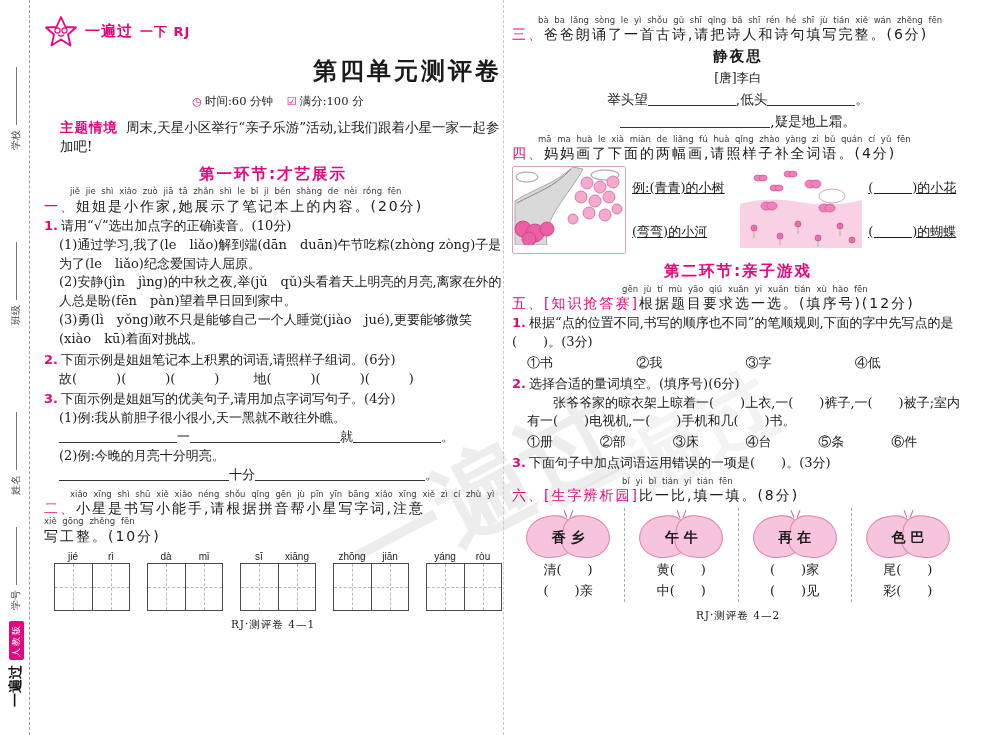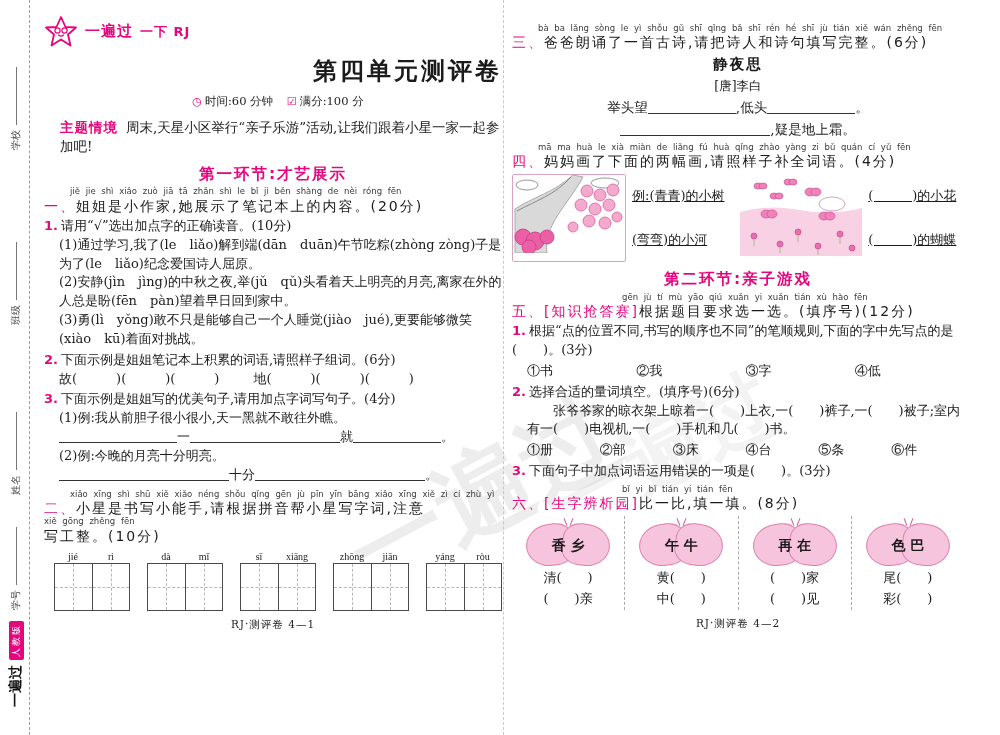--- a/index.html
+++ b/index.html
@@ -28,21 +28,21 @@
   }
   .vlogo .vbrand{font-family:"DejaVu Sans",sans-serif;font-weight:bold;font-size:14px;color:#111;}
   .vlogo .vbadge{background:var(--pink);color:#fff;font-size:9px;padding:1px 3px;border-radius:2px;font-family:"DejaVu Sans",sans-serif;letter-spacing:2px;}
   
   .wm{position:absolute;font-family:"DejaVu Serif",serif;font-weight:bold;color:rgba(190,190,190,0.28);pointer-events:none;z-index:0;}
   #wm1{left:340px;top:430px;font-size:96px;transform:rotate(-28deg);}
   #wm2{left:545px;top:400px;font-size:80px;transform:rotate(-28deg);color:rgba(200,200,200,0.22);}
   
   .page{position:absolute;top:0;z-index:1;font-size:13px;line-height:1.45;}
   #page1{left:44px;top:16px;width:458px;}
-  #page2{left:512px;top:24px;width:452px;}
+  #page2{left:512px;top:16px;width:452px;}
   
   .brandrow{display:flex;align-items:center;gap:7px;height:32px;}
   .brand-name{color:var(--pink);font-family:"DejaVu Sans",sans-serif;font-weight:bold;font-size:15px;letter-spacing:1px;}
   .brand-ed{color:var(--pink);font-family:"DejaVu Sans",sans-serif;font-weight:bold;font-size:13px;letter-spacing:1px;}
   .paper-title{text-align:right;font-weight:bold;font-size:24px;letter-spacing:3px;margin:6px 0 4px;}
   .metarow{text-align:center;font-size:11.5px;color:#222;margin-bottom:8px;}
   .metarow .mico{color:var(--pink);font-family:"DejaVu Sans",sans-serif;font-size:11px;margin:0 3px 0 10px;}
   .theme{font-size:13.5px;margin-left:16px;}
   .theme-tag{color:var(--pink);font-family:"DejaVu Sans",sans-serif;font-weight:bold;letter-spacing:1px;margin-right:8px;}
   .part-head{text-align:center;color:var(--pink);font-family:"DejaVu Sans",sans-serif;font-weight:bold;font-size:15.5px;letter-spacing:2px;margin:6px 0 2px;}
@@ -55,21 +55,21 @@
   .q{margin-top:2px;}
   .q-no{color:var(--pink);font-family:"DejaVu Sans",sans-serif;font-weight:bold;margin-right:3px;}
   .indent{padding-left:15px;}
   .blank{display:inline-block;border-bottom:1px solid #333;height:13px;vertical-align:-2px;}.b-sm{width:88px}.b-md{width:118px}.b-lg{width:150px}.b-xl{width:170px}
   .optrow{display:flex;padding-left:15px;margin:2px 0;}
   .optrow span{flex:1;}
   .opt-list div{padding-left:15px;}
   
   .grids{display:flex;gap:17px;margin:6px 0 2px 10px;}
   .grid-unit{width:77px;}
-  .gp{display:flex;font-family:Liberation Serif, serif;font-size:10px;text-align:center;line-height:1.2;}
+  .gp{display:flex;font-family:Liberation Sans, sans-serif;font-size:10px;text-align:center;line-height:1.2;}
   .gp span{flex:1;}
   .wgrid{display:flex;border:1.5px solid #4a4a4a;height:46px;background:#fff;}
   .wcell{flex:1;position:relative;}
   .wcell + .wcell{border-left:1px solid #4a4a4a;}
   .wcell::before{content:"";position:absolute;left:0;right:0;top:50%;border-top:1px dashed #b8b8b8;}
   .wcell::after{content:"";position:absolute;top:0;bottom:0;left:50%;border-left:1px dashed #b8b8b8;}
   .pfooter{text-align:center;font-size:10.5px;margin-top:6px;letter-spacing:1px;}
   
   .poem{text-align:center;}
   .poem-title{font-family:"DejaVu Sans",sans-serif;font-weight:bold;font-size:14.5px;letter-spacing:2px;margin-top:2px;}

